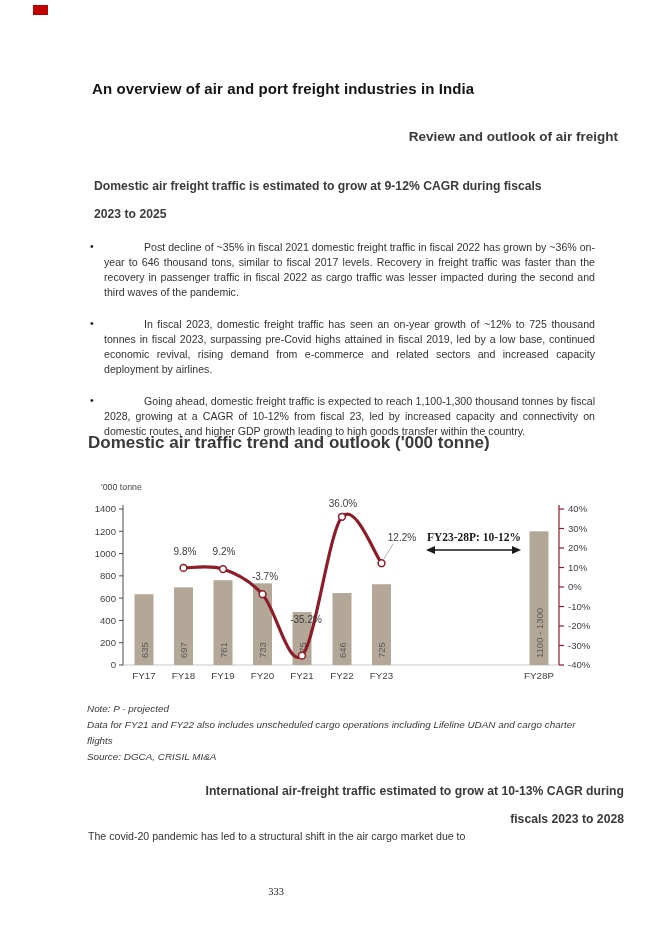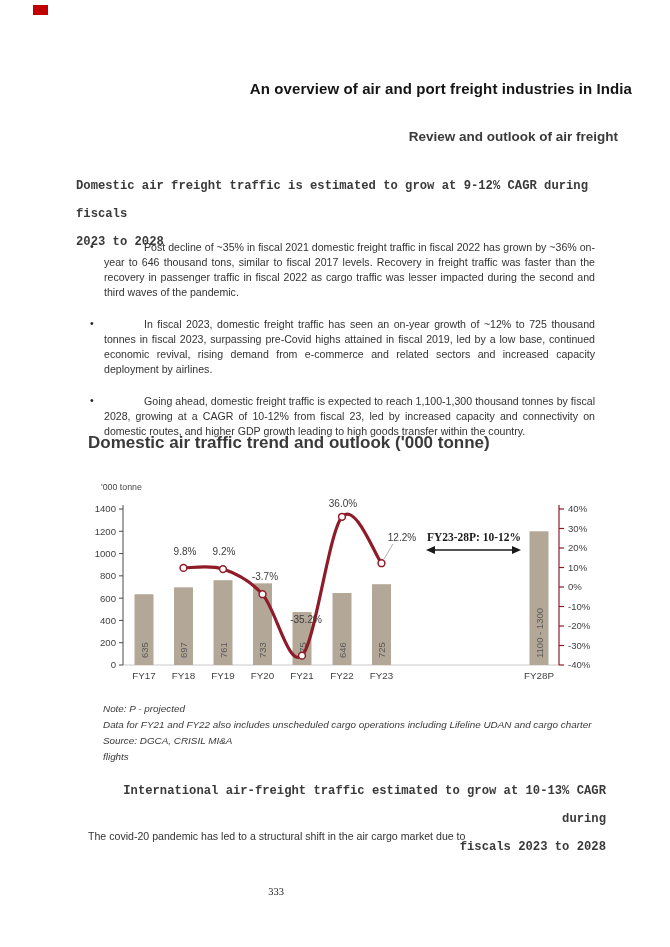--- a/index.html
+++ b/index.html
@@ -2,48 +2,48 @@
 <html><head>
 <meta charset="utf-8">
 <style>
   html,body{margin:0;padding:0;}
   body{
     width:670px;height:947px;position:relative;background:#ffffff;
     font-family:"Liberation Sans","DejaVu Sans",sans-serif;color:#333;
     overflow:hidden;
   }
   .corner-mark{position:absolute;left:33px;top:5px;width:15px;height:10px;background:#c00000;}
-  .doc-title{position:absolute;left:92px;top:80px;width:540px;font-size:15px;font-weight:bold;color:#141414;letter-spacing:.1px;text-align:right;}
+  .doc-title{position:absolute;left:92px;top:80px;width:540px;font-size:15px;font-weight:bold;color:#141414;letter-spacing:.1px;}
   .h2{position:absolute;left:88px;top:129px;width:530px;font-size:13.5px;font-weight:bold;color:#3a3a3a;text-align:right;}
-  .h3{position:absolute;left:76px;width:530px;font-size:12.2px;font-weight:bold;color:#3a3a3a;line-height:28px;font-family:Liberation Mono, monospace;}
+  .h3{position:absolute;left:94px;width:530px;font-size:12.2px;font-weight:bold;color:#3a3a3a;line-height:28px;}
   .h3-1{top:172px;}
   .h3-2{top:777px;text-align:right;}
   .bullets{position:absolute;left:88px;top:224px;width:523px;}
   .bullet{position:relative;margin:0 0 17px 0;}
   .bullet .dot{position:absolute;left:2px;top:0;font-size:10.6px;color:#222;}
   .bullet p{margin:16px;font-size:10.6px;line-height:15px;text-indent:40px;text-align:justify;color:#333;}
   .chart-caption{position:absolute;left:88px;top:433px;width:530px;font-size:17px;font-weight:bold;color:#3a3a3a;}
   .chart-wrap{position:absolute;left:85px;top:478px;width:565px;height:215px;}
-  .notes{position:absolute;left:103px;top:701px;width:545px;font-size:9.9px;font-style:italic;line-height:16px;color:#3a3a3a;}
+  .notes{position:absolute;left:87px;top:701px;width:545px;font-size:9.9px;font-style:italic;line-height:16px;color:#3a3a3a;}
   .closing{position:absolute;left:88px;top:829px;width:530px;font-size:10.6px;line-height:15px;color:#333;}
   .page-number{position:absolute;left:0;top:886px;width:552px;text-align:center;
     font-family:"Liberation Serif","DejaVu Serif",serif;font-size:10.5px;color:#222;}
 </style>
 </head>
 <body>
 
 <div class="corner-mark"></div>
 
 <div class="doc-title">An overview of air and port freight industries in India</div>
 
 <div class="h2">Review and outlook of air freight</div>
 
 <div class="h3 h3-1">
   <span style="display:block">Domestic air freight traffic is estimated to grow at 9-12% CAGR during fiscals</span>
-  <span style="display:block">2023 to 2028</span>
+  <span style="display:block">2023 to 2025</span>
 </div>
 
 <div class="bullets">
   <div class="bullet">
     <span class="dot">•</span>
     <p>Post decline of ~35% in fiscal 2021 domestic freight traffic in fiscal 2022 has grown by ~36% on-year to 646 thousand tons, similar to fiscal 2017 levels. Recovery in freight traffic was faster than the recovery in passenger traffic in fiscal 2022 as cargo traffic was lesser impacted during the second and third waves of the pandemic.</p>
   </div>
   <div class="bullet">
     <span class="dot">•</span>
     <p>In fiscal 2023, domestic freight traffic has seen an on-year growth of ~12% to 725 thousand tonnes in fiscal 2023, surpassing pre-Covid highs attained in fiscal 2019, led by a low base, continued economic revival, rising demand from e-commerce and related sectors and increased capacity deployment by airlines.</p>
@@ -137,22 +137,22 @@
       <text x="389" y="63" font-size="11.5" font-weight="bold" fill="#1a1a1a" font-family="&quot;Liberation Serif&quot;,&quot;DejaVu Serif&quot;,serif" text-anchor="middle">FY23-28P: 10-12%</text>
       <line x1="347" y1="72" x2="430" y2="72" stroke="#1a1a1a" stroke-width="1.6"></line>
       <polygon points="341,72 350,68 350,76" fill="#1a1a1a"></polygon>
       <polygon points="436,72 427,68 427,76" fill="#1a1a1a"></polygon>
     </svg>
 </div>
 
 <div class="notes">
   <span style="display:block">Note: P - projected</span>
   <span style="display:block">Data for FY21 and FY22 also includes unscheduled cargo operations including Lifeline UDAN and cargo charter</span>
+  <span style="display:block">flights</span>
   <span style="display:block">Source: DGCA, CRISIL MI&amp;A</span>
-  <span style="display:block">flights</span>
 </div>
 
 <div class="h3 h3-2">
   <span style="display:block">International air-freight traffic estimated to grow at 10-13% CAGR during</span>
   <span style="display:block">fiscals 2023 to 2028</span>
 </div>
 
 <div class="closing">The covid-20 pandemic has led to a structural shift in the air cargo market due to</div>
 
 <div class="page-number">333</div>

